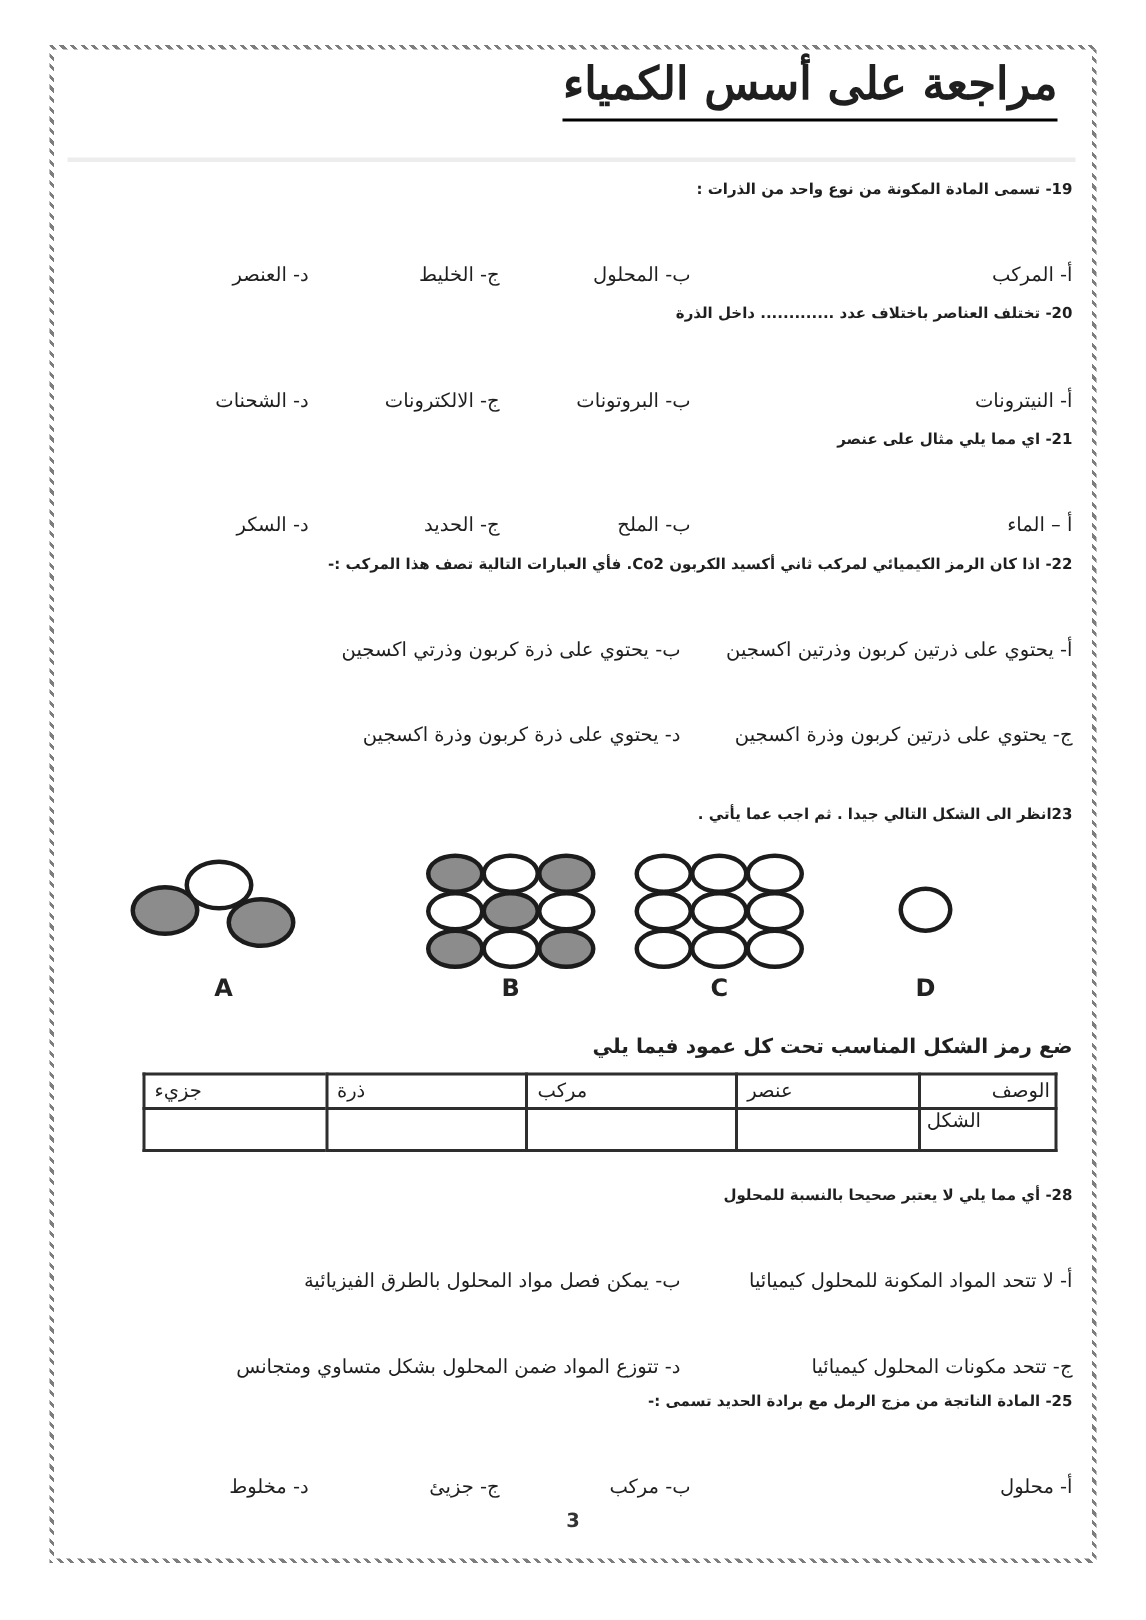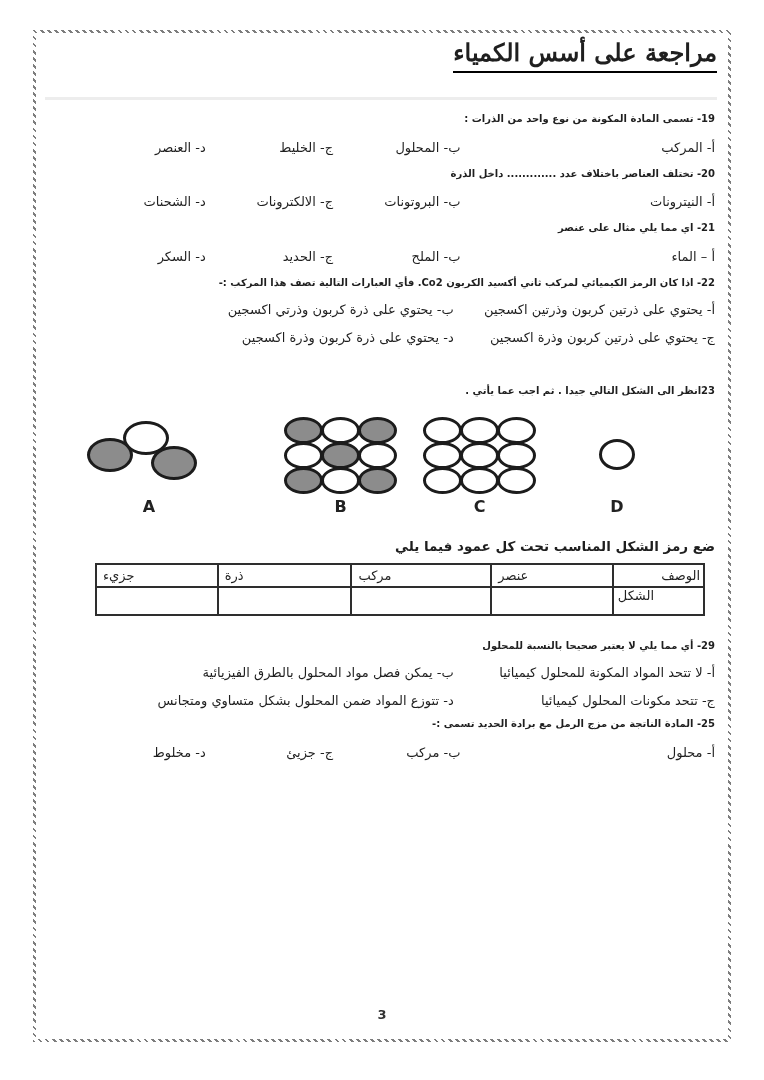--- a/index.html
+++ b/index.html
@@ -12,37 +12,37 @@
     position:absolute;left:33px;top:30px;right:33px;bottom:38px;
     border:3px solid #9a9a9a;
     border-image:repeating-linear-gradient(45deg,#7d7d7d 0 2px,#ffffff 2px 5px) 3;
     box-sizing:border-box;
   }
   .content{
     position:absolute;left:45px;top:34px;right:47px;bottom:44px;
     direction:rtl;text-align:right;
   }
   .doc-title{
-    display:inline-block;margin:4px 0 0 0;
+    display:inline-block;margin:4px 12px 0 0;
     font-family:"DejaVu Serif","Liberation Serif",serif;
-    font-size:24px;font-weight:700;line-height:1.25;
+    font-size:30px;font-weight:700;line-height:1.25;
     border-bottom:2px solid #000;padding-bottom:3px;
   }
   .divider{height:3px;background:var(--divider,#ededed);margin:24px 0 0 0;}
   .q-head{margin:13px 2px 0 0;font-size:10px;font-weight:700;line-height:1.25;}
   .q-head.small-gap{margin-top:10px;}
   .opts4{
     display:grid;grid-template-columns:38% 19% 19% 24%;
     margin:14px 2px 0 0;font-size:13px;font-weight:400;
   }
   .opts2{
     display:grid;grid-template-columns:39% 61%;
     grid-row-gap:13px;margin:13px 2px 0 0;font-size:13px;font-weight:400;
   }
-  .opt{white-space:nowrap;}
+  .opt{white-space:nowrap;margin-top:29px;}
   .q23-head{margin-top:40px;}
   
   .figure{
     display:flex;direction:ltr;align-items:flex-end;
     margin:20px 0 0 0;padding-left:38px;
   }
   .fig-group{display:flex;flex-direction:column;align-items:center;}
   .fig-label{font-size:16px;font-weight:700;color:#222;font-family:"DejaVu Sans",sans-serif;}
   .circ{box-sizing:border-box;border:3px solid var(--outline,#1c1c1c);border-radius:50%;background:#fff;}
   .circ.gray{background:var(--gray-fill,#8c8c8c);}
@@ -202,21 +202,21 @@
         <td></td>
         <td></td>
         <td></td>
       </tr>
     </tbody>
       </table>
   </section>
 
   
   <section>
-    <p class="q-head" style="margin-top:24px;">29- أي مما يلي لا يعتبر صحيحا بالنسبة للمحلول</p>
+    <p class="q-head" style="margin-top:24px;">28- أي مما يلي لا يعتبر صحيحا بالنسبة للمحلول</p>
     <div class="opts2">
       <span class="opt">أ- لا تتحد المواد المكونة للمحلول كيميائيا</span>
       <span class="opt">ب- يمكن فصل مواد المحلول بالطرق الفيزيائية</span>
       <span class="opt">ج- تتحد مكونات المحلول كيميائيا</span>
       <span class="opt">د- تتوزع المواد ضمن المحلول بشكل متساوي ومتجانس</span>
     </div>
   </section>
 
   
   <section>

